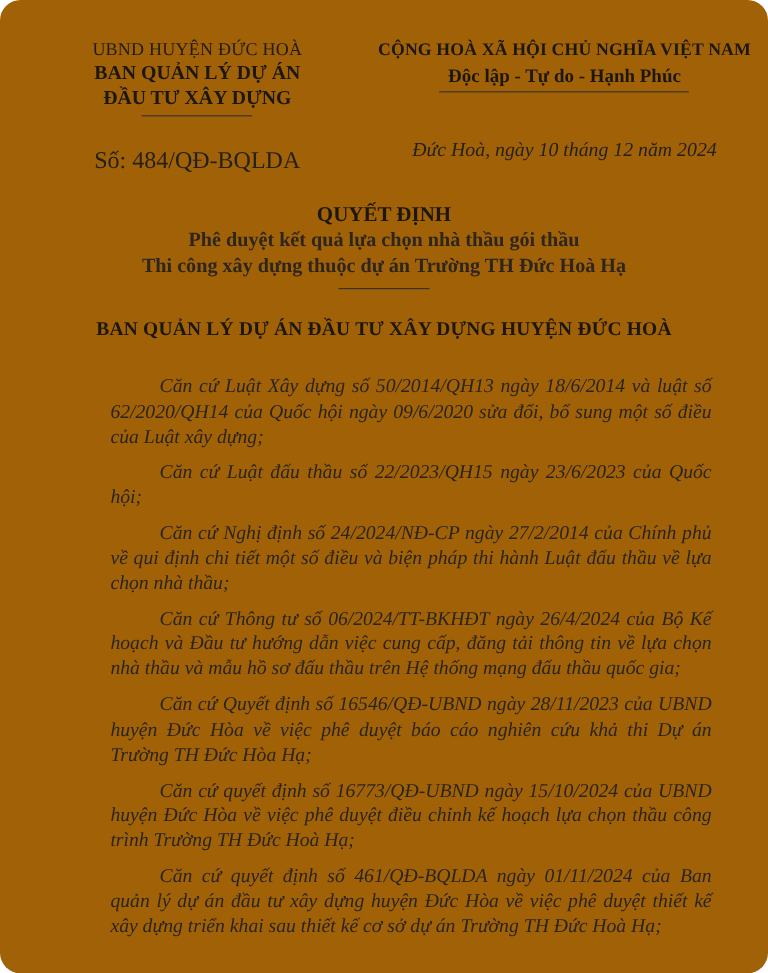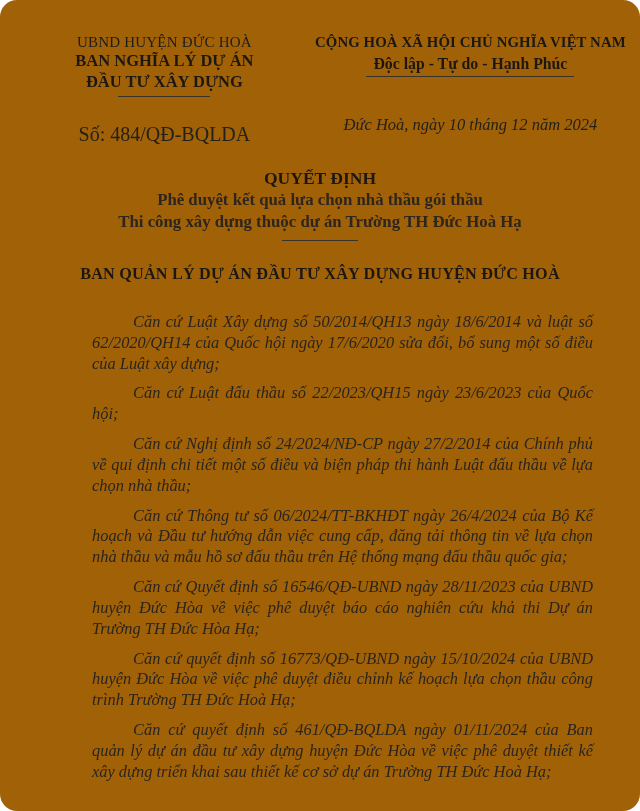--- a/index.html
+++ b/index.html
@@ -130,21 +130,21 @@
   }
 </style>
 </head>
 <body>
 
 <div class="page">
 
   <div class="doc-header">
     <div class="header-left">
       <div class="org-line1">UBND HUYỆN ĐỨC HOÀ</div>
-      <div class="org-line2">BAN NGHĨA LÝ DỰ ÁN</div>
+      <div class="org-line2">BAN QUẢN LÝ DỰ ÁN</div>
       <div class="org-line3">ĐẦU TƯ XÂY DỰNG</div>
       <div class="org-rule"></div>
       <div class="doc-number">Số: 484/QĐ-BQLDA</div>
     </div>
     <div class="header-right">
       <div class="nat-line1">CỘNG HOÀ XÃ HỘI CHỦ NGHĨA VIỆT NAM</div>
       <div class="nat-line2">Độc lập - Tự do - Hạnh Phúc</div>
       <div class="nat-rule"></div>
       <div class="date-line">Đức Hoà, ngày 10 tháng 12 năm 2024</div>
     </div>
@@ -153,21 +153,21 @@
   <div class="title-block">
     <div class="title-main">QUYẾT ĐỊNH</div>
     <div class="title-sub1">Phê duyệt kết quả lựa chọn nhà thầu gói thầu</div>
     <div class="title-sub2">Thi công xây dựng thuộc dự án Trường TH Đức Hoà Hạ</div>
     <div class="title-rule"></div>
   </div>
 
   <div class="issuer-heading">BAN QUẢN LÝ DỰ ÁN ĐẦU TƯ XÂY DỰNG HUYỆN ĐỨC HOÀ</div>
 
   <div class="doc-body">
-    <p>Căn cứ Luật Xây dựng số 50/2014/QH13 ngày 18/6/2014 và luật số 62/2020/QH14 của Quốc hội ngày 17/6/2020 sửa đổi, bổ sung một số điều của Luật xây dựng;</p>
+    <p>Căn cứ Luật Xây dựng số 50/2014/QH13 ngày 18/6/2014 và luật số 62/2020/QH14 của Quốc hội ngày 09/6/2020 sửa đổi, bổ sung một số điều của Luật xây dựng;</p>
     <p>Căn cứ Luật đấu thầu số 22/2023/QH15 ngày 23/6/2023 của Quốc hội;</p>
     <p>Căn cứ Nghị định số 24/2024/NĐ-CP ngày 27/2/2014 của Chính phủ về qui định chi tiết một số điều và biện pháp thi hành Luật đấu thầu về lựa chọn nhà thầu;</p>
     <p>Căn cứ Thông tư số 06/2024/TT-BKHĐT ngày 26/4/2024 của Bộ Kế hoạch và Đầu tư hướng dẫn việc cung cấp, đăng tải thông tin về lựa chọn nhà thầu và mẫu hồ sơ đấu thầu trên Hệ thống mạng đấu thầu quốc gia;</p>
     <p>Căn cứ Quyết định số 16546/QĐ-UBND ngày 28/11/2023 của UBND huyện Đức Hòa về việc phê duyệt báo cáo nghiên cứu khả thi Dự án Trường TH Đức Hòa Hạ;</p>
     <p>Căn cứ quyết định số 16773/QĐ-UBND ngày 15/10/2024 của UBND huyện Đức Hòa về việc phê duyệt điều chỉnh kế hoạch lựa chọn thầu công trình Trường TH Đức Hoà Hạ;</p>
     <p>Căn cứ quyết định số 461/QĐ-BQLDA ngày 01/11/2024 của Ban quản lý dự án đầu tư xây dựng huyện Đức Hòa về việc phê duyệt thiết kế xây dựng triển khai sau thiết kế cơ sở dự án Trường TH Đức Hoà Hạ;</p>
   </div>
 
 </div>
 

